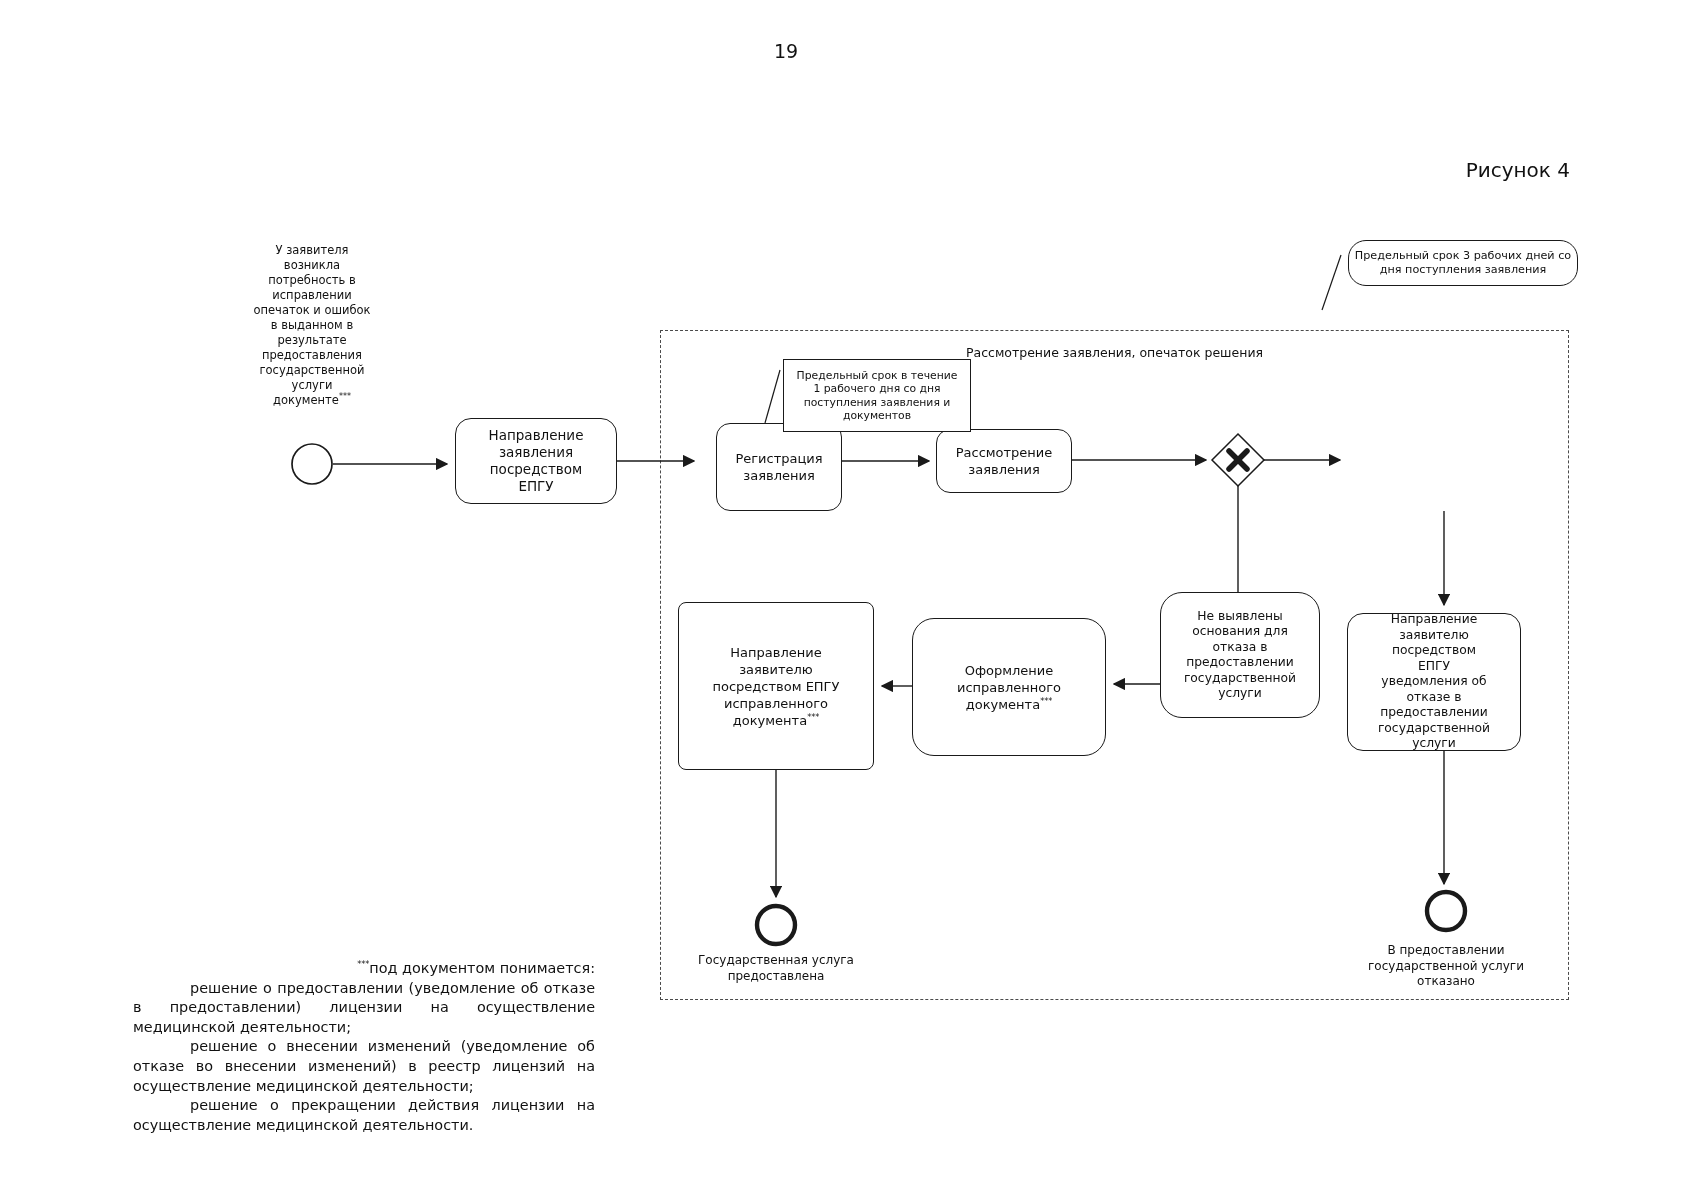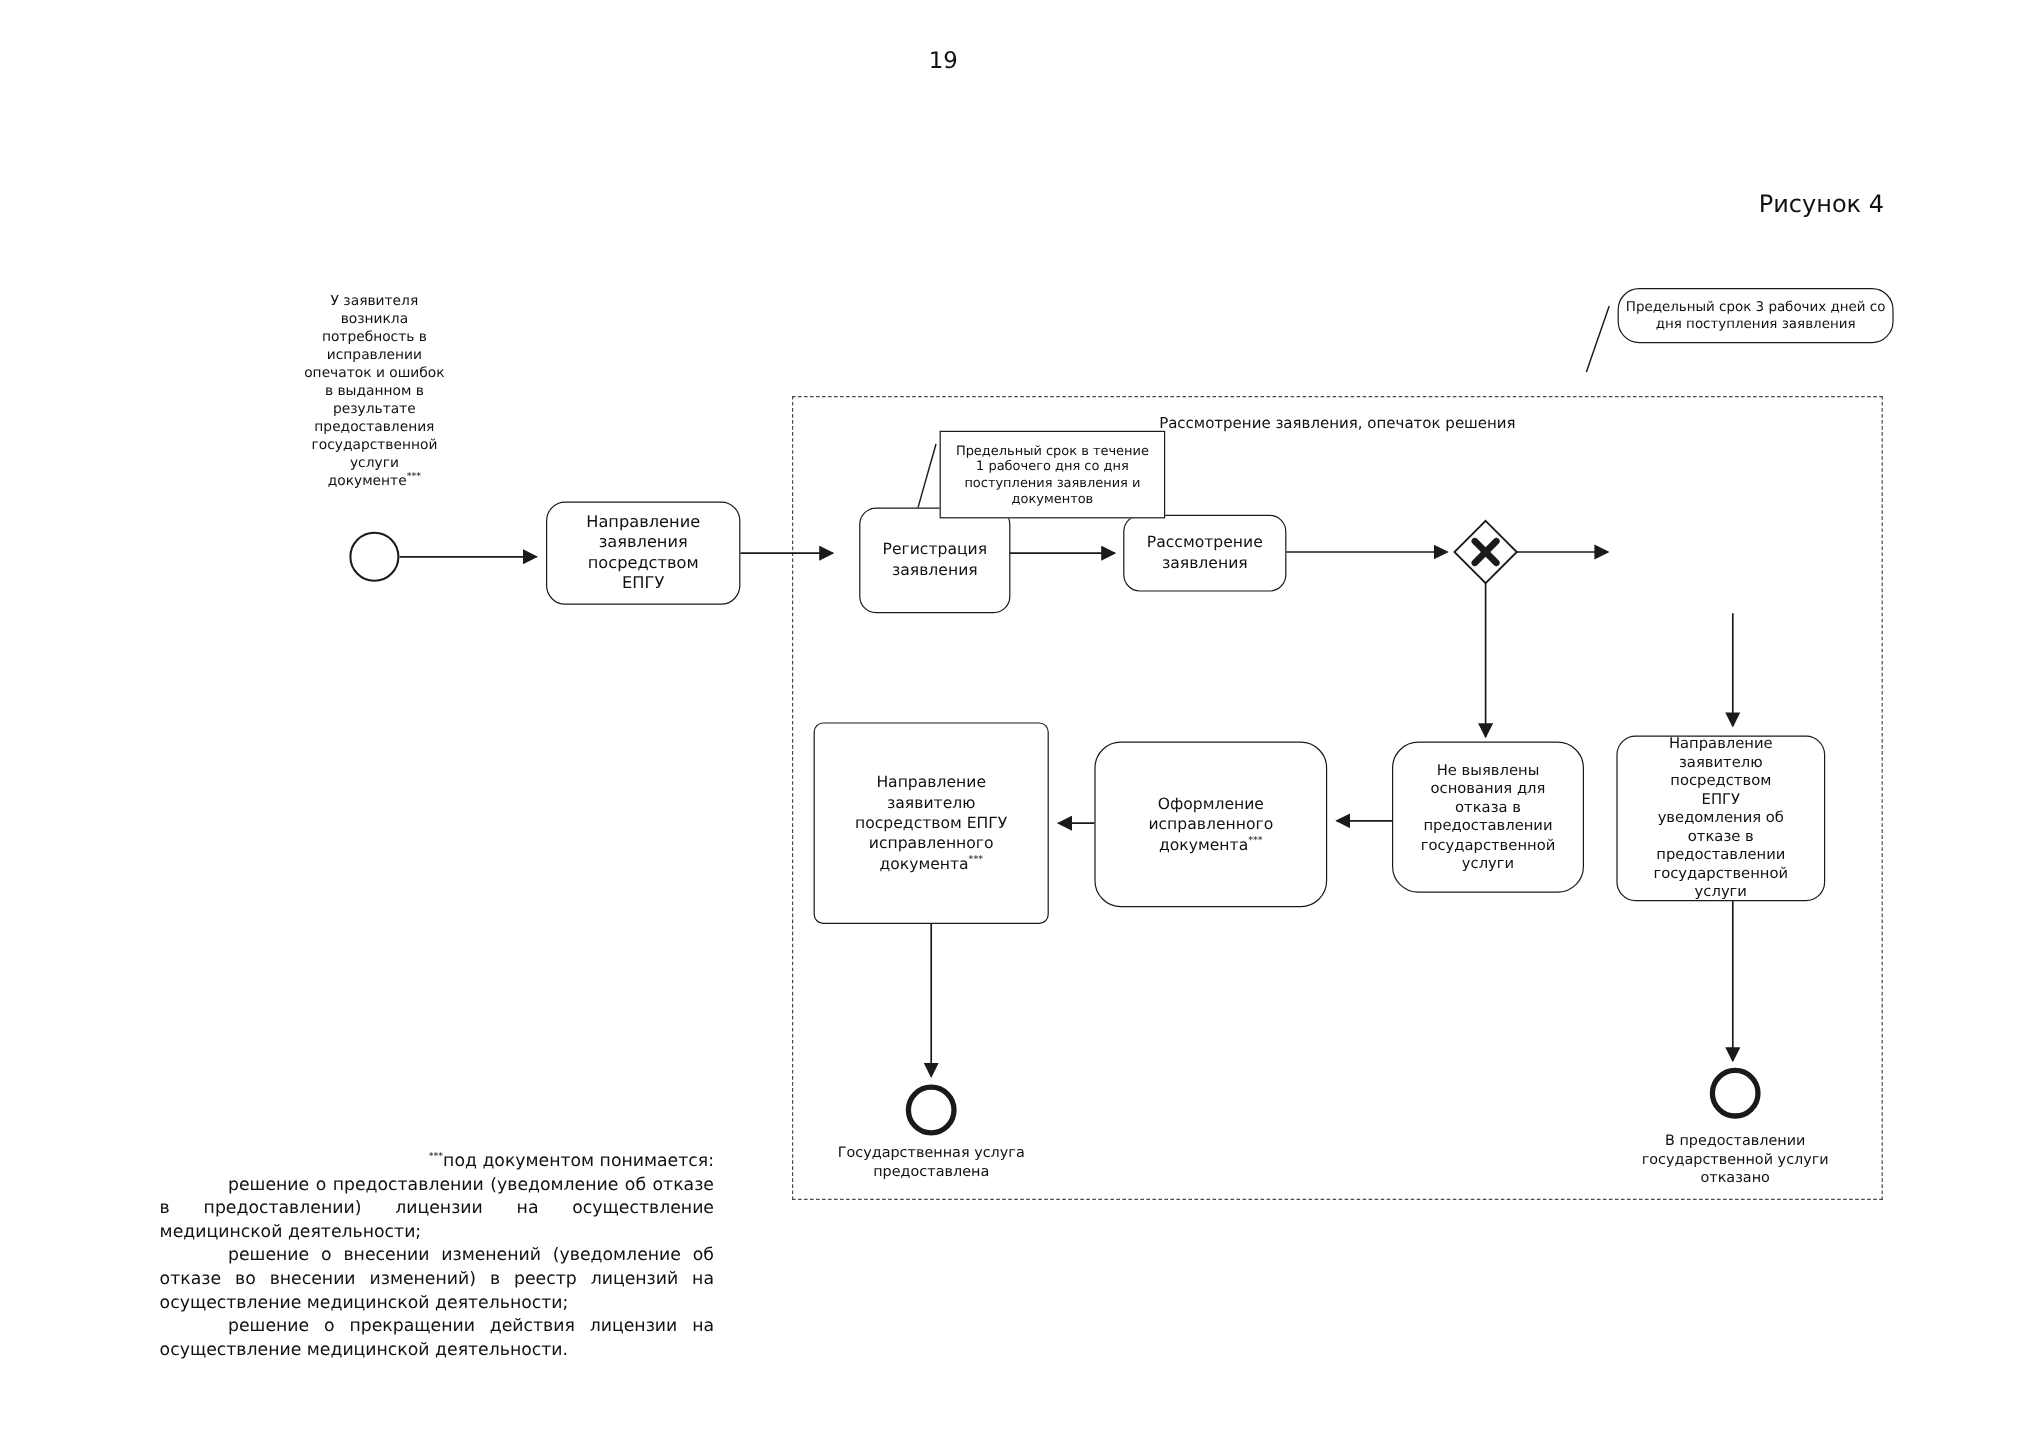--- a/index.html
+++ b/index.html
@@ -20,21 +20,21 @@
   sup{font-size:8px;line-height:0;vertical-align:super;}
   .footnote{left:133px;top:959px;width:462px;font-size:14.4px;line-height:19.6px;z-index:3;}
   .footnote p{margin:0;text-align:justify;text-indent:57px;}
   .footnote p.first{text-indent:0;text-align:right;}
   .b1{left:455px;top:418px;width:162px;height:86px;border-radius:16px;font-size:13.5px;line-height:17px;padding:2px 24px;}
   .b2{left:701px;top:423px;width:126px;height:88px;border-radius:14px;font-size:13px;line-height:17px;padding:16px 12px;margin-left:15px;}
   .b3{left:936px;top:429px;width:136px;height:64px;border-radius:14px;font-size:13px;line-height:17px;padding:6px 10px;}
   .b4{left:1347px;top:403px;width:194px;height:108px;border-radius:16px;font-size:12.5px;line-height:16px;padding:2px 20px;}
   .b5{left:678px;top:602px;width:196px;height:168px;border-radius:8px;font-size:13px;line-height:17px;padding:2px 30px;}
   .b6{left:912px;top:618px;width:194px;height:138px;border-radius:22px;font-size:13px;line-height:17px;padding:2px 40px;}
-  .b7{left:1160px;top:618px;width:160px;height:126px;border-radius:22px;font-size:12.3px;line-height:15.5px;padding:2px 18px;}
+  .b7{left:1160px;top:592px;width:160px;height:126px;border-radius:22px;font-size:12.3px;line-height:15.5px;padding:2px 18px;}
   .b8{left:1347px;top:613px;width:174px;height:138px;border-radius:16px;font-size:12.3px;line-height:15.5px;padding:2px 28px;}
   .a1{left:1348px;top:240px;width:230px;height:46px;font-size:11.2px;line-height:14.5px;padding:2px 4px;border-radius:18px;}
   .a2{left:783px;top:359px;width:188px;height:73px;font-size:10.8px;line-height:13.5px;padding:2px 10px;}
   .lbl-provided{left:676px;top:953px;width:200px;}
   .lbl-refused{left:1346px;top:943px;width:200px;}
 </style>
 </head>
 <body>
 
 <div class="page">

